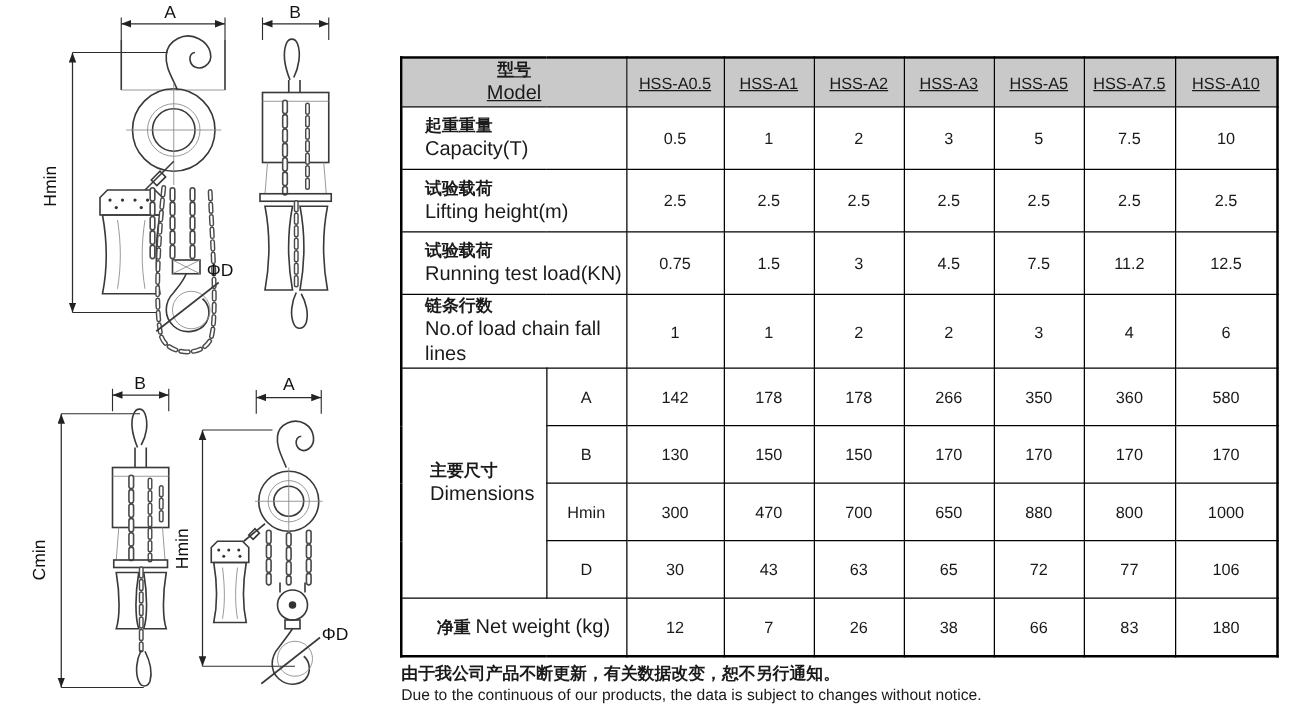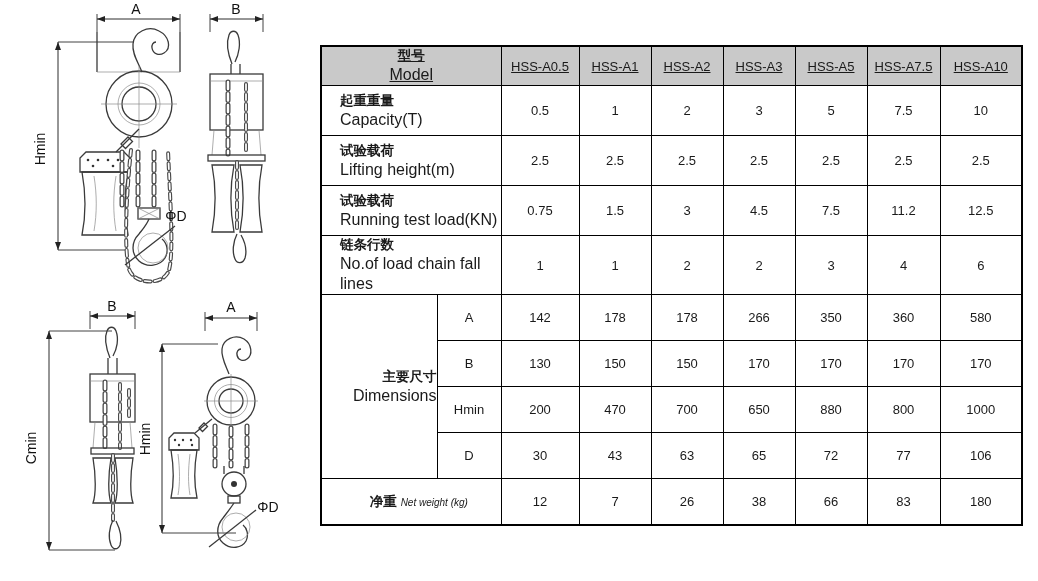--- a/index.html
+++ b/index.html
@@ -22,25 +22,25 @@
   
   #spec{position:absolute;left:320px;top:45px;width:702px;border-collapse:collapse;
         table-layout:fixed;border:2px solid #000;}
   #spec th,#spec td{border:1px solid #000;padding:0;vertical-align:middle;
         font-size:13px;color:#1a1a1a;overflow:hidden;}
   #spec th{background:#c9c9c9;font-weight:normal;text-align:center;}
   .h52{height:36px;text-decoration:underline;} .h50{height:50px;} .h46{height:46px;}
   .v{text-align:center;}
   .sv{text-align:center;}
   .rl{text-align:left;padding-left:18px !important;}
-  .dl{text-align:right;padding-left:22px !important;}
+  .dl{text-align:left;padding-left:22px !important;}
   .nl{text-align:center;}
   .zh{font-weight:bold;font-size:13.5px;line-height:1.35;}
   .en{font-weight:normal;font-size:16px;line-height:1.25;}
-  .enl{font-size:10px;margin-left:4px;font-style:italic;}
+  .enl{font-size:16px;margin-left:4px;}
   .zhl{font-weight:bold;font-size:13.5px;margin-left:15px;}
 
   
   #note{position:absolute;left:321px;top:530px;}
   #note .nzh{font-weight:bold;font-size:13.5px;line-height:1.3;}
   #note .nen{font-size:12.5px;line-height:1.35;}
 </style>
 </head>
 <body>
 
@@ -356,21 +356,21 @@
         <td class="v">150</td>
         <td class="v">150</td>
         <td class="v">170</td>
         <td class="v">170</td>
         <td class="v">170</td>
         <td class="v">170</td>
       </tr>
 
       <tr class="h46">
         <td class="sv">Hmin</td>
-        <td class="v">200</td>
+        <td class="v">300</td>
         <td class="v">470</td>
         <td class="v">700</td>
         <td class="v">650</td>
         <td class="v">880</td>
         <td class="v">800</td>
         <td class="v">1000</td>
       </tr>
 
       <tr class="h46">
         <td class="sv">D</td>
@@ -392,15 +392,17 @@
         <td class="v">26</td>
         <td class="v">38</td>
         <td class="v">66</td>
         <td class="v">83</td>
         <td class="v">180</td>
       </tr>
     </tbody>
   </table>
 
   <div id="note">
+    <div class="nzh">由于我公司产品不断更新，有关数据改变，恕不另行通知。</div>
+    <div class="nen">Due to the continuous of our products, the data is subject to changes without notice.</div>
   </div>
 
 </div>
 
 </body></html>

